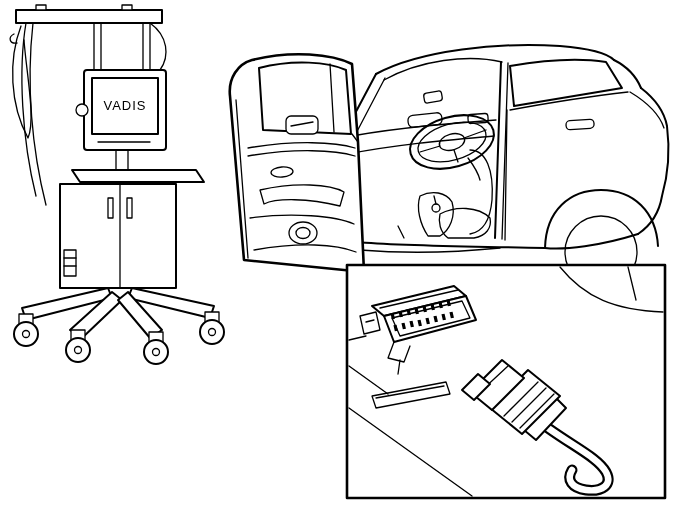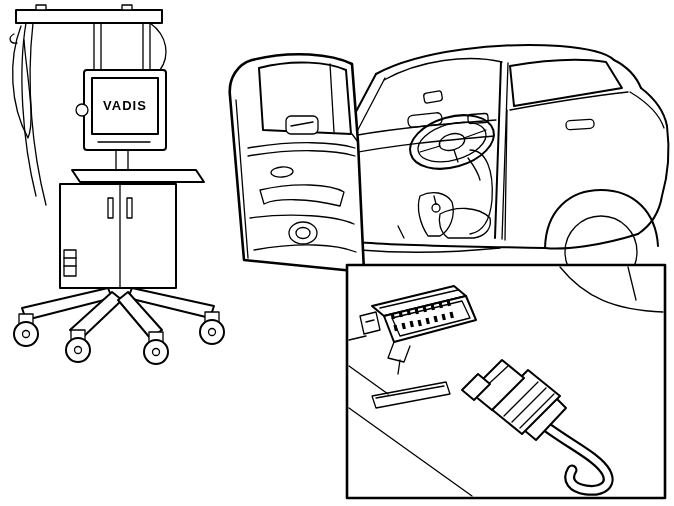--- a/index.html
+++ b/index.html
@@ -1,21 +1,20 @@
 <!DOCTYPE html>
 <html style="--line: #000000; --bg: #ffffff;"><head>
 <meta charset="utf-8">
 <style>
   :root { --line:#000000; --bg:#ffffff; }
   html,body { margin:0; padding:0; background:var(--bg); }
   .canvas {
     width:674px; height:506px; position:relative;
     background:var(--bg); overflow:hidden;
     font-family:"Liberation Sans", sans-serif;
-    font-weight:bold;
   }
   svg { display:block; }
   .ln  { fill:none; stroke:var(--line); stroke-width:2; stroke-linejoin:round; stroke-linecap:round; }
   .lnf { fill:var(--bg); stroke:var(--line); stroke-width:2; stroke-linejoin:round; stroke-linecap:round; }
   .thin  { stroke-width:1.3; }
   .thick { stroke-width:2.6; }
   .pins  { stroke-width:3.2; stroke-linecap:butt; }
   .cable-core { fill:none; stroke:var(--line); stroke-width:11; stroke-linecap:round; }
   .cable-inner{ fill:none; stroke:var(--bg); stroke-width:6.5; stroke-linecap:round; }
   .vadis-text {

